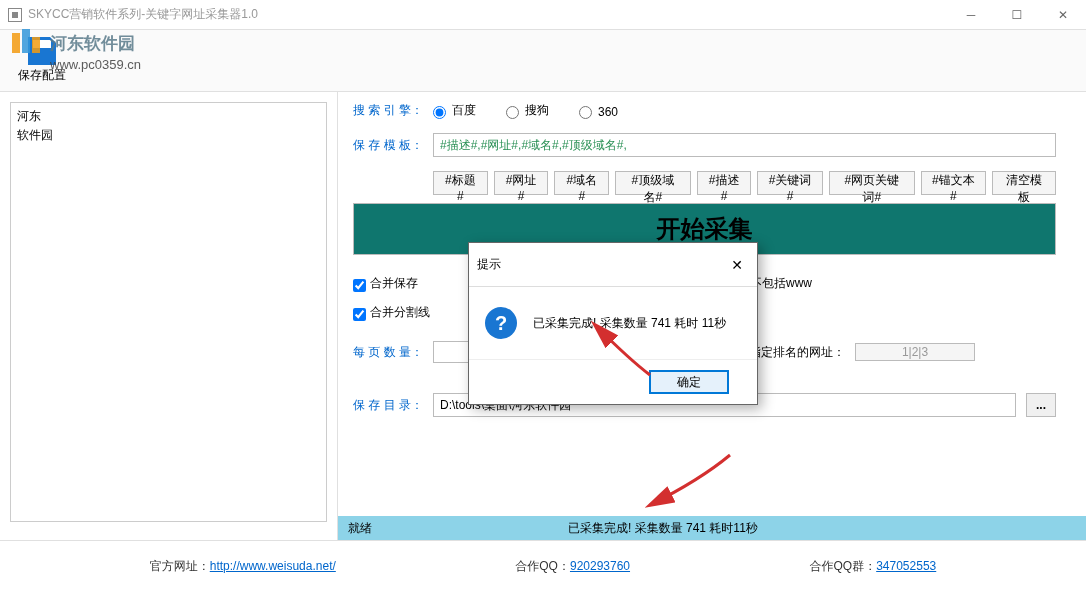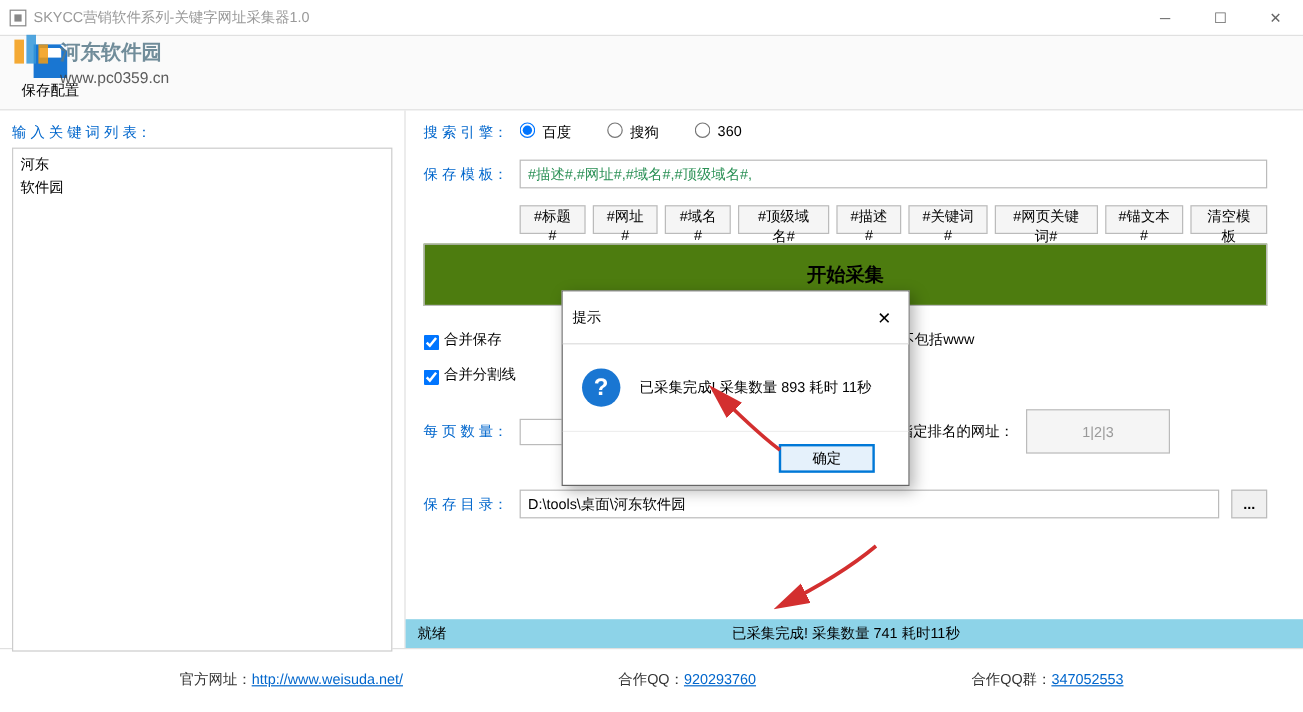--- a/index.html
+++ b/index.html
@@ -27,41 +27,41 @@
     .main { display: flex; height: 448px; }
     .sidebar { width: 338px; border-right: 1px solid #e0e0e0; padding: 10px; }
     .sidebar-label { color: #0066cc; margin-bottom: 4px; display: block; }
     .keyword-list { width: 100%; height: 420px; border: 1px solid #ccc; background: #fff; padding: 4px; }
     .keyword-item { padding: 1px 2px; }
     
     .content { flex: 1; padding: 10px 30px 10px 15px; position: relative; }
     .row { display: flex; align-items: center; margin-bottom: 14px; gap: 10px; }
     .row-label { color: #0066cc; min-width: 70px; }
     .radio-group { display: flex; gap: 30px; }
-    .radio-item { display: flex; align-items: flex-start; gap: 4px; }
+    .radio-item { display: flex; align-items: flex-end; gap: 4px; }
     .radio-item input { margin-right: 2px; }
     
     .template-input { flex: 1; height: 24px; border: 1px solid #bbb; padding: 0 6px; color: #2a9055; }
     .template-btns { display: flex; gap: 6px; margin-left: 80px; margin-bottom: 8px; }
     .btn { height: 24px; padding: 0 10px; border: 1px solid #bbb; background: #f5f5f5; cursor: pointer; }
     
-    .big-button { width: 100%; height: 52px; border: 1px solid #bbb; background: #4d7c0f; font-size: 16px; font-weight: bold; cursor: pointer; margin-bottom: 20px; }
+    .big-button { width: 100%; height: 52px; border: 1px solid #bbb; background: #0f766e; font-size: 24px; font-weight: bold; cursor: pointer; margin-bottom: 20px; }
     
     .options-row { display: flex; align-items: center; gap: 40px; margin-bottom: 12px; }
     .checkbox-item { display: flex; align-items: flex-end; gap: 4px; }
     
     .num-input { width: 80px; height: 22px; border: 1px solid #bbb; text-align: right; padding-right: 6px; }
-    .text-input { width: 120px; height: 37px; border: 1px solid #bbb; text-align: center; color: #999; background: #f5f5f5; }
+    .text-input { width: 120px; height: 18px; border: 1px solid #bbb; text-align: center; color: #999; background: #f5f5f5; }
     
     .save-dir-row { display: flex; align-items: center; gap: 10px; }
     .dir-input { flex: 1; height: 24px; border: 1px solid #bbb; padding: 0 6px; }
     .browse-btn { width: 30px; height: 24px; border: 1px solid #bbb; background: #f0f0f0; cursor: pointer; font-weight: bold; }
     
     .status-bar { position: absolute; bottom: 0; left: 0; right: 0; height: 24px; background: #8dd3e8; display: flex; align-items: center; }
-    .status-left { padding-left: 10px; width: 272px; }
+    .status-left { padding-left: 10px; width: 230px; }
     .status-right { flex: 1; }
     
     .footer { height: 52px; border-top: 1px solid #e0e0e0; display: flex; align-items: center; justify-content: space-around; padding: 0 60px; }
     .footer-item { color: #333; }
     .footer-item a { color: #0066cc; text-decoration: underline; }
     
     .dialog { position: absolute; top: 242px; left: 468px; width: 290px; background: #fff; border: 1px solid #666; box-shadow: 4px 4px 12px rgba(0,0,0,0.3); z-index: 200; }
     .dialog-title { height: 44px; background: #fff; border-bottom: 1px solid #ddd; display: flex; align-items: center; justify-content: space-between; padding: 0 8px; }
     .dialog-close { width: 24px; height: 20px; display: flex; align-items: center; justify-content: center; cursor: pointer; font-size: 14px; }
     .dialog-body { padding: 20px 16px; display: flex; align-items: center; gap: 16px; }
@@ -101,21 +101,20 @@
 
 <div class="toolbar">
   <div class="toolbar-item">
     <div class="save-icon"></div>
     <div>保存配置</div>
   </div>
 </div>
 
 <div class="main">
   <div class="sidebar">
-    <span class="sidebar-label">输 入 关 键 词 列 表：</span>
     <div class="keyword-list">
       <div class="keyword-item">河东</div>
       <div class="keyword-item">软件园</div>
     </div>
   </div>
 
   <div class="content">
     <div class="row">
       <span class="row-label">搜 索 引 擎：</span>
       <div class="radio-group">
@@ -199,21 +198,21 @@
   </div>
 </div>
 
 <div class="dialog">
   <div class="dialog-title">
     <span>提示</span>
     <div class="dialog-close">✕</div>
   </div>
   <div class="dialog-body">
     <div class="info-icon">?</div>
-    <span>已采集完成! 采集数量  893  耗时  11秒</span>
+    <span>已采集完成! 采集数量  741  耗时  11秒</span>
   </div>
   <div class="dialog-footer">
     <button class="dialog-btn">确定</button>
   </div>
 </div>
 
 <div class="arrow" style="top:320px; left:580px;">
   <svg width="80" height="60">
       <defs>
         <marker id="ah1" markerWidth="10" markerHeight="10" refX="8" refY="3" orient="auto">

